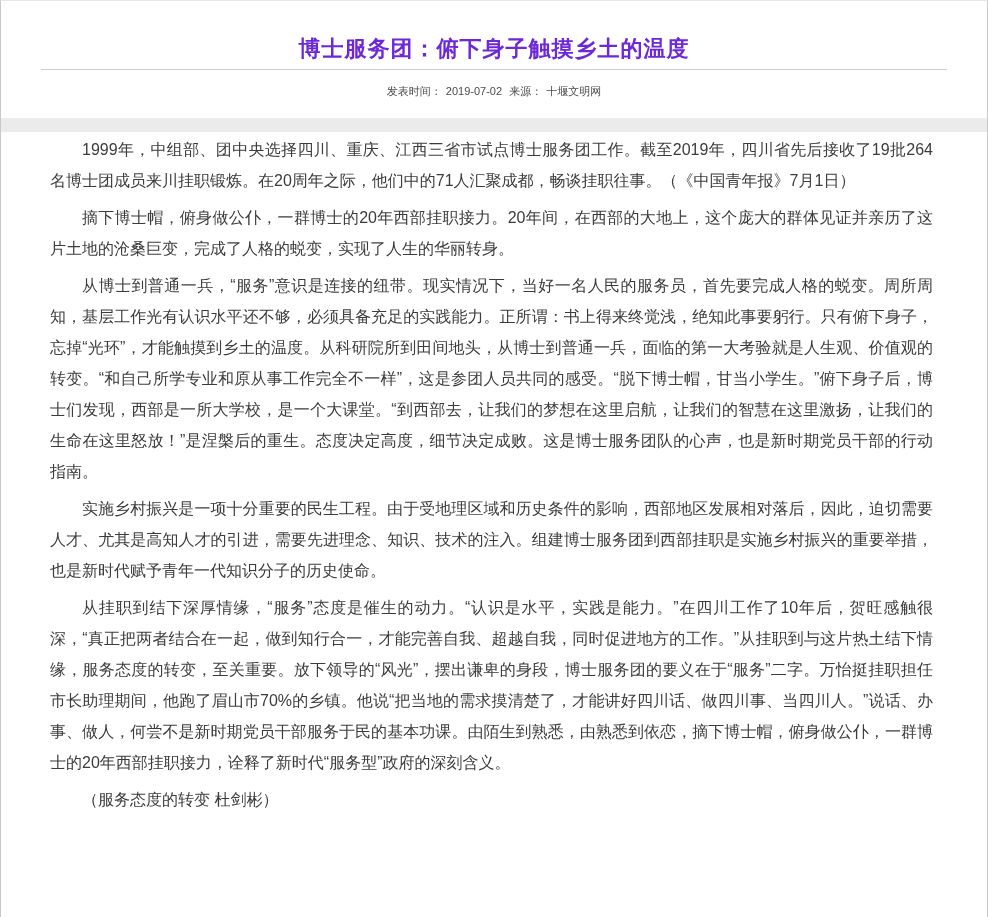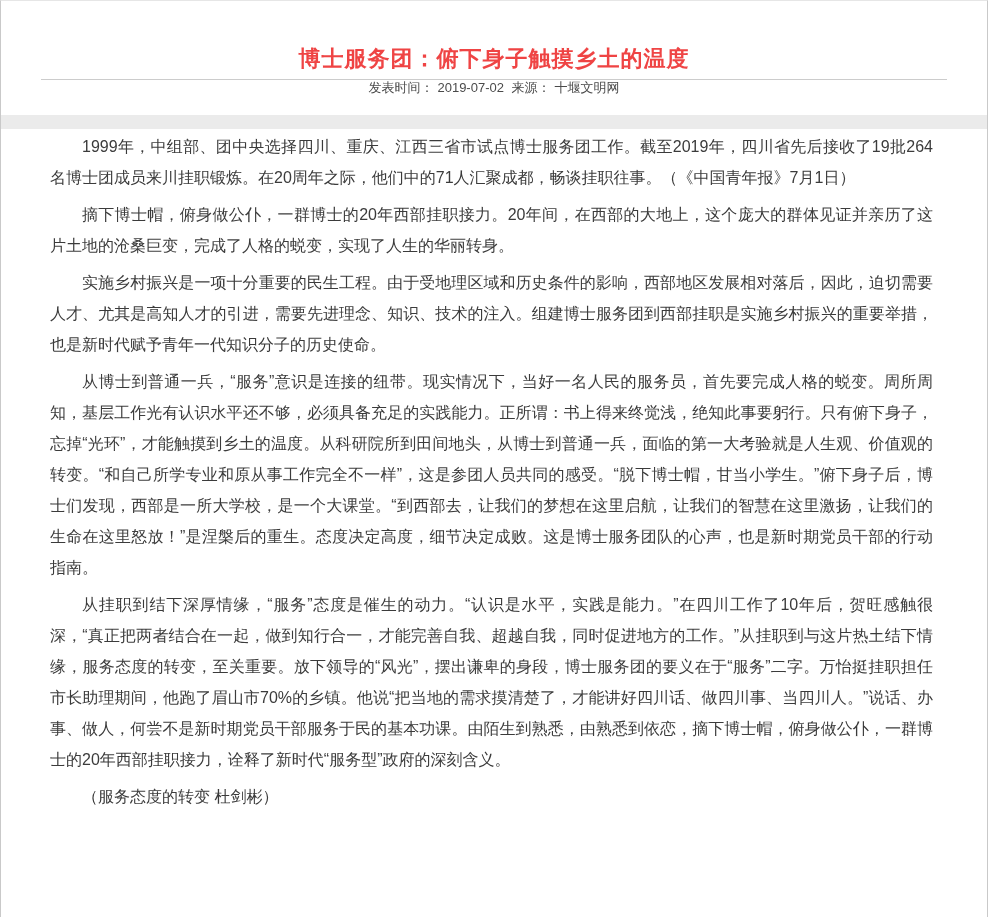--- a/index.html
+++ b/index.html
@@ -15,37 +15,38 @@
     height: 917px;
     margin: 0;
     background: #ffffff;
     border-left: 1px solid #c9c9c9;
     border-right: 1px solid #c9c9c9;
     border-top: 1px solid #e6e6e6;
     overflow: hidden;
   }
   .article-title {
     margin: 0;
-    padding-top: 44px;
+    padding-top: 34px;
     text-align: center;
     font-size: 22px;
     line-height: 27px;
     font-weight: bold;
-    color: #ef4444;
+    color: #6d28d9;
     letter-spacing: 1px;
   }
   .title-rule {
     border: none;
     border-top: 1px solid #cccccc;
     margin: 7px 40px 0 40px;
     height: 0;
   }
   .meta-line {
+    margin-top: 13px;
     text-align: center;
-    font-size: 13px;
+    font-size: 11px;
     line-height: 16px;
     color: #4a4a4a;
   }
   .meta-line span { margin: 0 2px; }
   .section-band {
     margin-top: 19px;
     height: 14px;
     background: #ebebeb;
     width: 100%;
   }
@@ -77,19 +78,19 @@
   <div class="meta-line">
     <span>发表时间：</span><span>2019-07-02</span>
     <span>来源：</span><span>十堰文明网</span>
   </div>
 
   <div class="section-band"></div>
 
   <div class="article-body">
     <p>1999年，中组部、团中央选择四川、重庆、江西三省市试点博士服务团工作。截至2019年，四川省先后接收了19批264名博士团成员来川挂职锻炼。在20周年之际，他们中的71人汇聚成都，畅谈挂职往事。（《中国青年报》7月1日）</p>
     <p>摘下博士帽，俯身做公仆，一群博士的20年西部挂职接力。20年间，在西部的大地上，这个庞大的群体见证并亲历了这片土地的沧桑巨变，完成了人格的蜕变，实现了人生的华丽转身。</p>
+    <p>从博士到普通一兵，“服务”意识是连接的纽带。现实情况下，当好一名人民的服务员，首先要完成人格的蜕变。周所周知，基层工作光有认识水平还不够，必须具备充足的实践能力。正所谓：书上得来终觉浅，绝知此事要躬行。只有俯下身子，忘掉“光环”，才能触摸到乡土的温度。从科研院所到田间地头，从博士到普通一兵，面临的第一大考验就是人生观、价值观的转变。“和自己所学专业和原从事工作完全不一样”，这是参团人员共同的感受。“脱下博士帽，甘当小学生。”俯下身子后，博士们发现，西部是一所大学校，是一个大课堂。“到西部去，让我们的梦想在这里启航，让我们的智慧在这里激扬，让我们的生命在这里怒放！”是涅槃后的重生。态度决定高度，细节决定成败。这是博士服务团队的心声，也是新时期党员干部的行动指南。</p>
     <p>实施乡村振兴是一项十分重要的民生工程。由于受地理区域和历史条件的影响，西部地区发展相对落后，因此，迫切需要人才、尤其是高知人才的引进，需要先进理念、知识、技术的注入。组建博士服务团到西部挂职是实施乡村振兴的重要举措，也是新时代赋予青年一代知识分子的历史使命。</p>
-    <p>从博士到普通一兵，“服务”意识是连接的纽带。现实情况下，当好一名人民的服务员，首先要完成人格的蜕变。周所周知，基层工作光有认识水平还不够，必须具备充足的实践能力。正所谓：书上得来终觉浅，绝知此事要躬行。只有俯下身子，忘掉“光环”，才能触摸到乡土的温度。从科研院所到田间地头，从博士到普通一兵，面临的第一大考验就是人生观、价值观的转变。“和自己所学专业和原从事工作完全不一样”，这是参团人员共同的感受。“脱下博士帽，甘当小学生。”俯下身子后，博士们发现，西部是一所大学校，是一个大课堂。“到西部去，让我们的梦想在这里启航，让我们的智慧在这里激扬，让我们的生命在这里怒放！”是涅槃后的重生。态度决定高度，细节决定成败。这是博士服务团队的心声，也是新时期党员干部的行动指南。</p>
     <p>从挂职到结下深厚情缘，“服务”态度是催生的动力。“认识是水平，实践是能力。”在四川工作了10年后，贺旺感触很深，“真正把两者结合在一起，做到知行合一，才能完善自我、超越自我，同时促进地方的工作。”从挂职到与这片热土结下情缘，服务态度的转变，至关重要。放下领导的“风光”，摆出谦卑的身段，博士服务团的要义在于“服务”二字。万怡挺挂职担任市长助理期间，他跑了眉山市70%的乡镇。他说“把当地的需求摸清楚了，才能讲好四川话、做四川事、当四川人。”说话、办事、做人，何尝不是新时期党员干部服务于民的基本功课。由陌生到熟悉，由熟悉到依恋，摘下博士帽，俯身做公仆，一群博士的20年西部挂职接力，诠释了新时代“服务型”政府的深刻含义。</p>
     <p class="signature">（服务态度的转变 杜剑彬）</p>
   </div>
 
 </div>
 
 </body></html>

